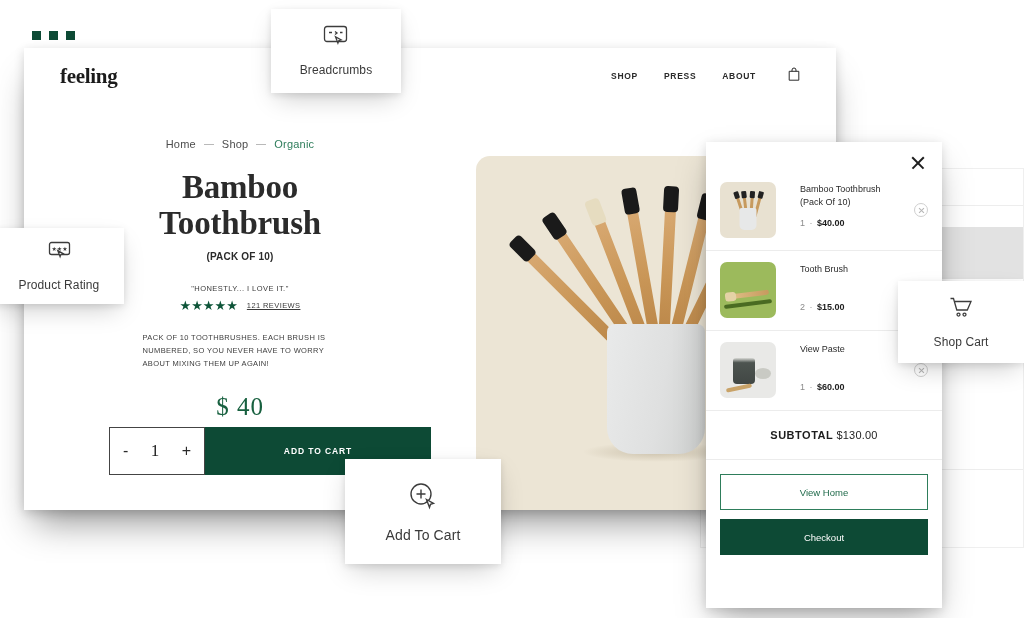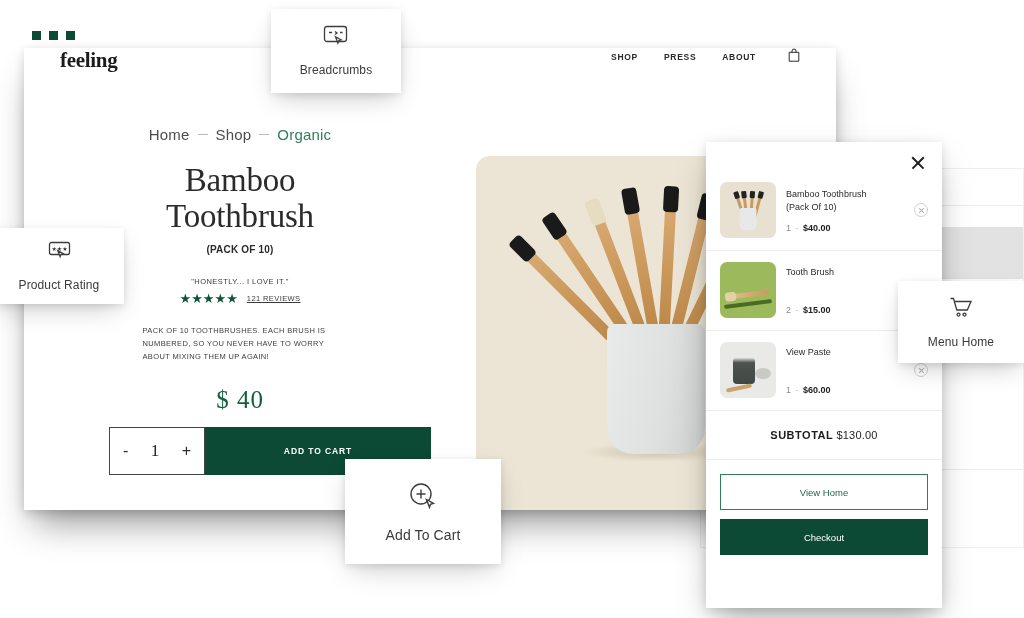--- a/index.html
+++ b/index.html
@@ -27,21 +27,21 @@
   
   .window {
     position: absolute; left: 24px; top: 48px; width: 812px; height: 462px;
     background: #ffffff; z-index: 2;
     box-shadow: 0 22px 34px -10px rgba(0,0,0,0.42), 0 3px 10px rgba(0,0,0,0.16);
   }
 
   
   .site-header {
     position: absolute; left: 0; right: 0; top: 0; height: 56px;
-    display: flex; align-items: flex-start; padding: 0 36px;
+    display: flex; align-items: center; padding: 0 36px;
   }
   .brand {
     font-family: "Liberation Serif", serif; font-weight: bold;
     font-size: 21px; letter-spacing: -0.3px; color: #1b1b1b;
   }
   .nav { margin-left: auto; display: flex; align-items: center; gap: 26px; }
   .nav-link {
     font-size: 8.5px; font-weight: bold; letter-spacing: 0.7px;
     color: #2a2a2a; text-decoration: none; white-space: nowrap;
   }
@@ -50,29 +50,29 @@
   
   .content { position: absolute; left: 0; top: 56px; right: 0; bottom: 0; display: flex; }
   .col-left {
     width: 432px; padding: 18px 40px 0 40px;
     display: flex; flex-direction: column; align-items: center; position: relative;
   }
   .col-right { flex: 1; position: relative; }
 
   
   .crumbs {
-    display: flex; align-items: center; gap: 8px; font-size: 15px;
-    color: #4d4d4d; letter-spacing: 0.2px; margin-top: 4px;
+    display: flex; align-items: center; gap: 8px; font-size: 11px;
+    color: #4d4d4d; letter-spacing: 0.2px; margin-top: 16px;
   }
   .crumb-sep { width: 10px; height: 1px; background: #b9b9b9; display: inline-block; }
   .crumb-active { color: #2e7d5b; }
 
   
   .prod-title {
-    font-family: "Liberation Serif", serif; font-weight: normal;
+    font-family: "Liberation Serif", serif; font-weight: bold;
     font-size: 33px; line-height: 1.08; color: #2b2b2b; text-align: center;
     margin-top: 20px; letter-spacing: -0.2px;
   }
   .prod-sub {
     font-size: 10px; font-weight: bold; letter-spacing: 0.2px;
     color: #2b2b2b; margin-top: 10px;
   }
 
   
   .quote {
@@ -156,21 +156,21 @@
     cursor: pointer; position: relative;
   }
   .cart-close::before, .cart-close::after {
     content: ""; position: absolute; left: 0; top: 7px; width: 16px; height: 1.6px;
     background: #1e1e1e;
   }
   .cart-close::before { transform: rotate(45deg); }
   .cart-close::after { transform: rotate(-45deg); }
 
   .cart-item {
-    display: flex; align-items: center; gap: 10px;
+    display: flex; align-items: flex-start; gap: 24px;
     padding: 11px 14px 12px 14px; border-bottom: 1px solid #ececec;
     position: relative;
   }
   .cart-item:first-of-type { border-top: none; }
   .thumb { width: 56px; height: 56px; border-radius: 7px; flex-shrink: 0; position: relative; overflow: hidden; }
   .thumb.t1 { background: #e8e1d1; }
   .thumb.t2 { background: #9cba5c; }
   .thumb.t3 { background: #e9e9e7; }
   .thumb .cup {
     position: absolute; left: 50%; bottom: 8px; transform: translateX(-50%);
@@ -430,21 +430,21 @@
   </div>
 
   <div class="callout c-menu-cart">
     <span class="ico">
       <svg width="27" height="24" viewBox="0 0 27 24" fill="none" stroke="#3c3c3c" stroke-width="1.3">
         <path d="M2.5 2.5h3l3.3 11.5h10.5L23 5.5H7"></path>
         <circle cx="10.5" cy="18.6" r="1.5"></circle>
         <circle cx="16.5" cy="18.6" r="1.5"></circle>
       </svg>
     </span>
-    <span class="label">Menu Home</span>
+    <span class="label">Shop Cart</span>
   </div>
 
   <div class="callout c-add-to-cart">
     <span class="ico">
       <svg width="36" height="32" viewBox="0 0 36 32" fill="none" stroke="#3c3c3c" stroke-width="1.4">
         <circle cx="16" cy="14" r="10"></circle>
         <path d="M16 9.5v9M11.5 14h9"></path>
         <path d="M21.5 19.5l7 3.9-3 1-1 3z" fill="#fff"></path>
       </svg>
     </span>

